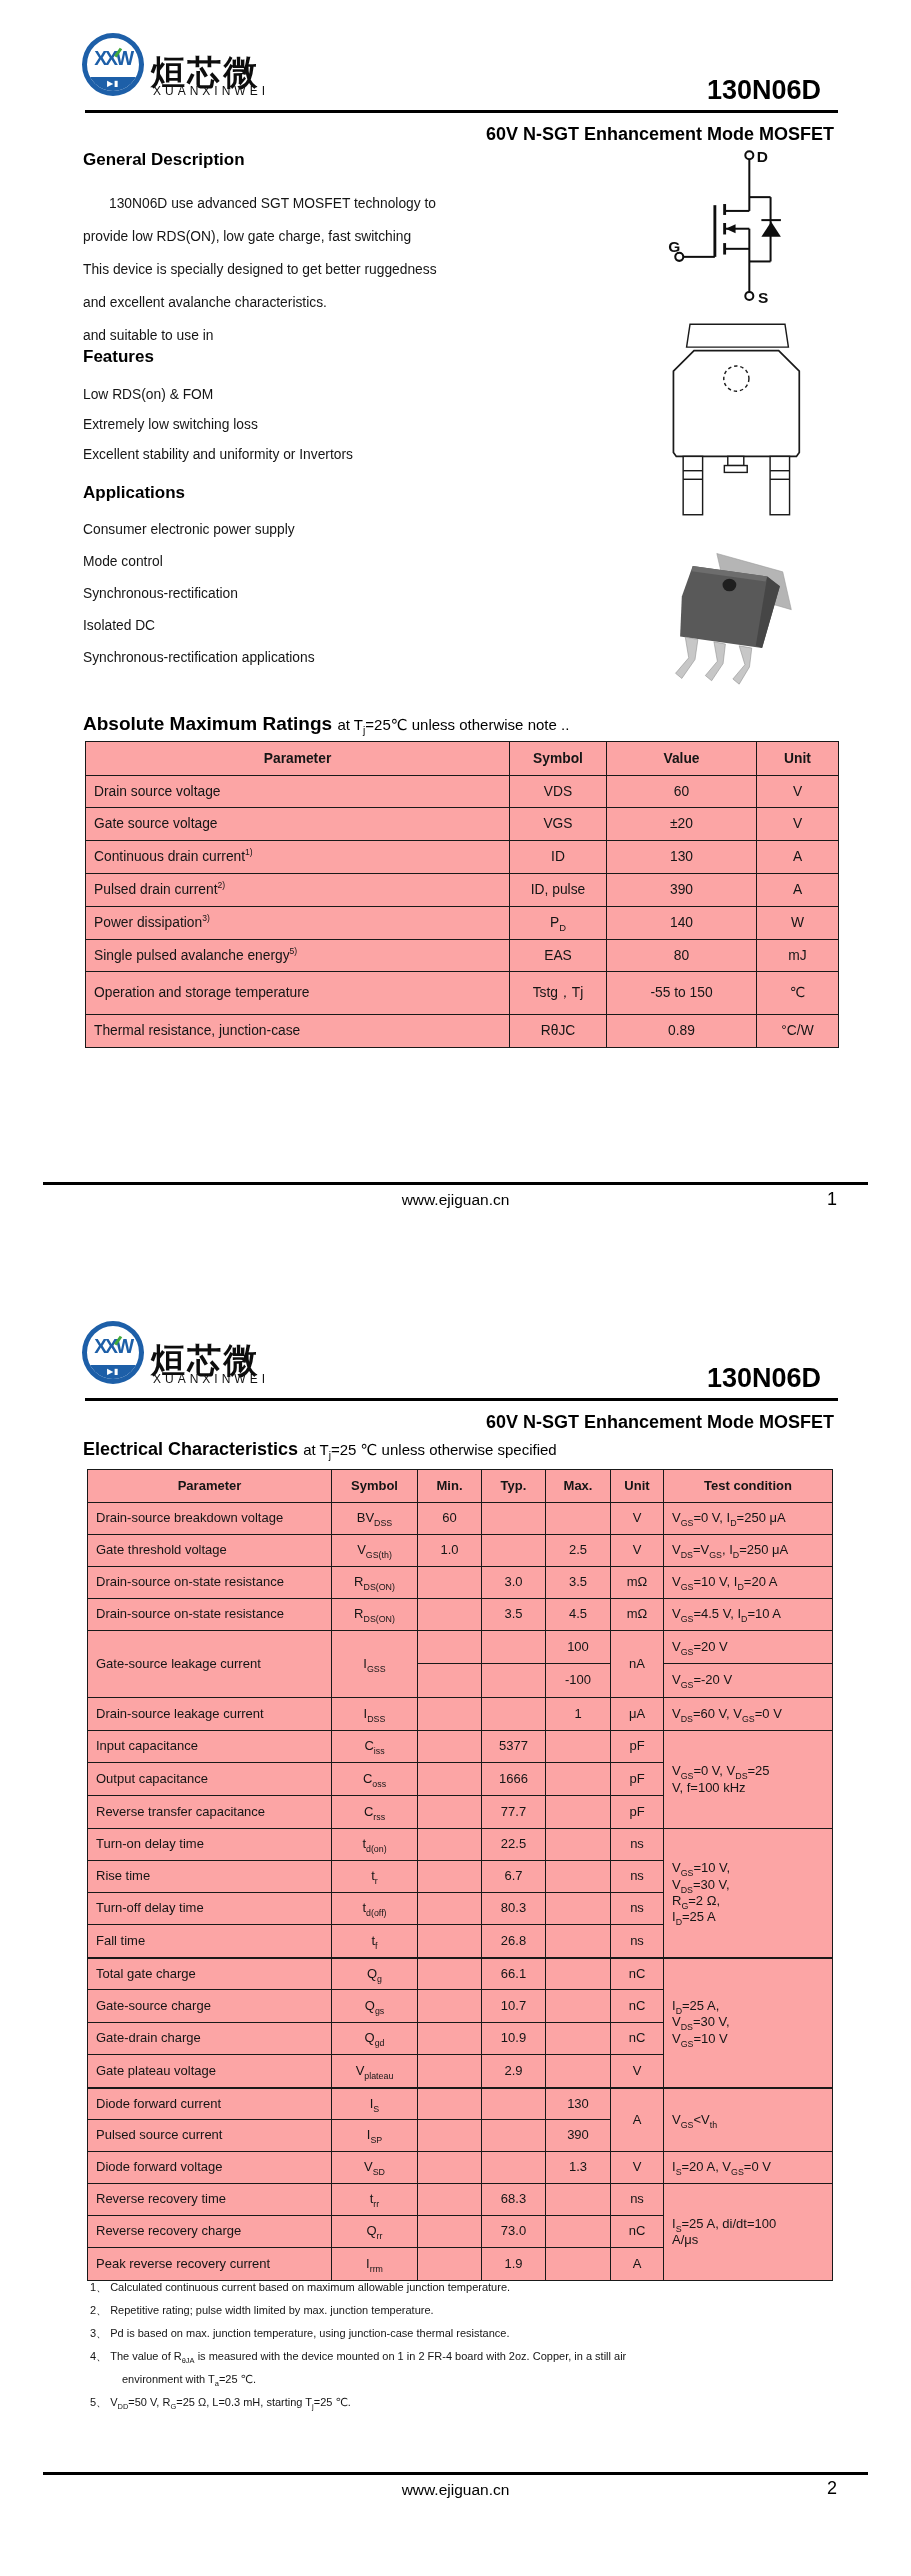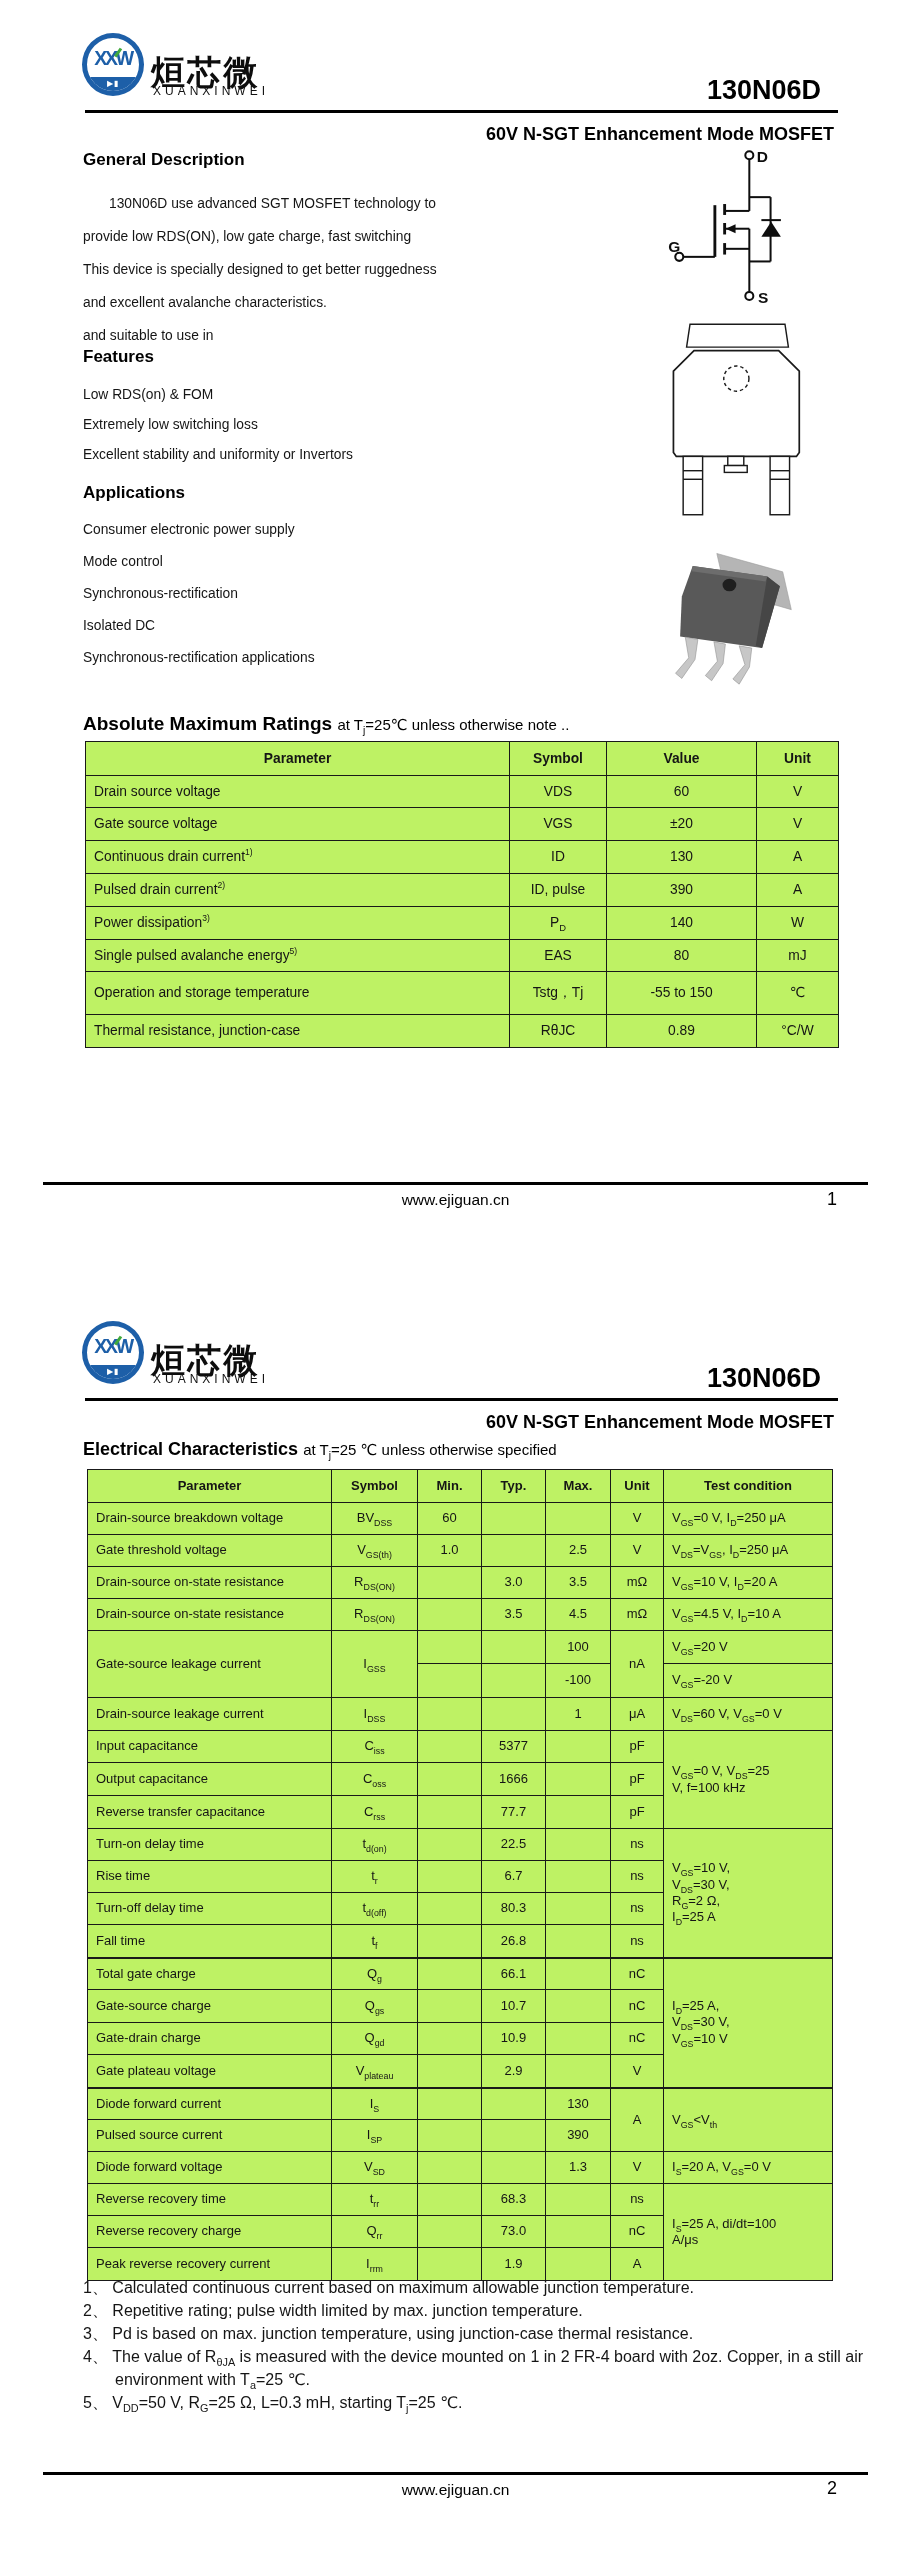--- a/index.html
+++ b/index.html
@@ -36,32 +36,32 @@
   .app-list .li{height:32px;line-height:32px;white-space:nowrap;}
 
   
   .fig{position:absolute;}
   .fig svg text{font-family:"Liberation Sans","DejaVu Sans",sans-serif;font-weight:bold;
     font-size:27px;fill:#0e0e0e;}
 
   
   .tbl-head{position:absolute;left:83px;font-size:19px;font-weight:bold;color:#000;}
   .tbl-head .cond{font-size:15px;font-weight:normal;}
-  table.dtable{position:absolute;border-collapse:collapse;table-layout:fixed;background:#bef264;padding-left:16px;}
+  table.dtable{position:absolute;border-collapse:collapse;table-layout:fixed;background:#fca5a5;padding-left:16px;}
   .dtable{border:1.7px solid #191919;}
   .dtable th,.dtable td{border:1.1px solid #191919;text-align:center;vertical-align:middle;
     padding:1.1px 2.9px;overflow:hidden;white-space:pre-line;line-height:1.25;}
   .dtable th{font-weight:bold;border-bottom-width:1.7px;}
   .dtable td.al{text-align:left;padding-left:8px;}
   .dtable tr.ht td{border-top-width:2.9px;}
   table.amr{left:85px;top:741px;width:753px;font-size:13.8px;}
   table.ec{left:87px;top:181px;width:746px;font-size:13px;}
 
   
-  .notes{position:absolute;left:83px;top:988px;width:792px;font-size:16px;line-height:23px;}
+  .notes{position:absolute;left:90px;top:988px;width:792px;font-size:11px;line-height:23px;}
   .notes .li{padding-left:32px;text-indent:-32px;}
   .footer-rule{position:absolute;left:43px;top:1182px;width:825px;height:3.4px;background:#000;}
   .footer-url{position:absolute;left:0;top:1191px;width:911px;text-align:center;font-size:15.5px;color:#000;}
   .footer-page{position:absolute;left:815px;top:1189px;width:34px;text-align:center;font-size:18px;color:#000;}
 </style>
 </head>
 <body>
 
 <section class="page">
 

